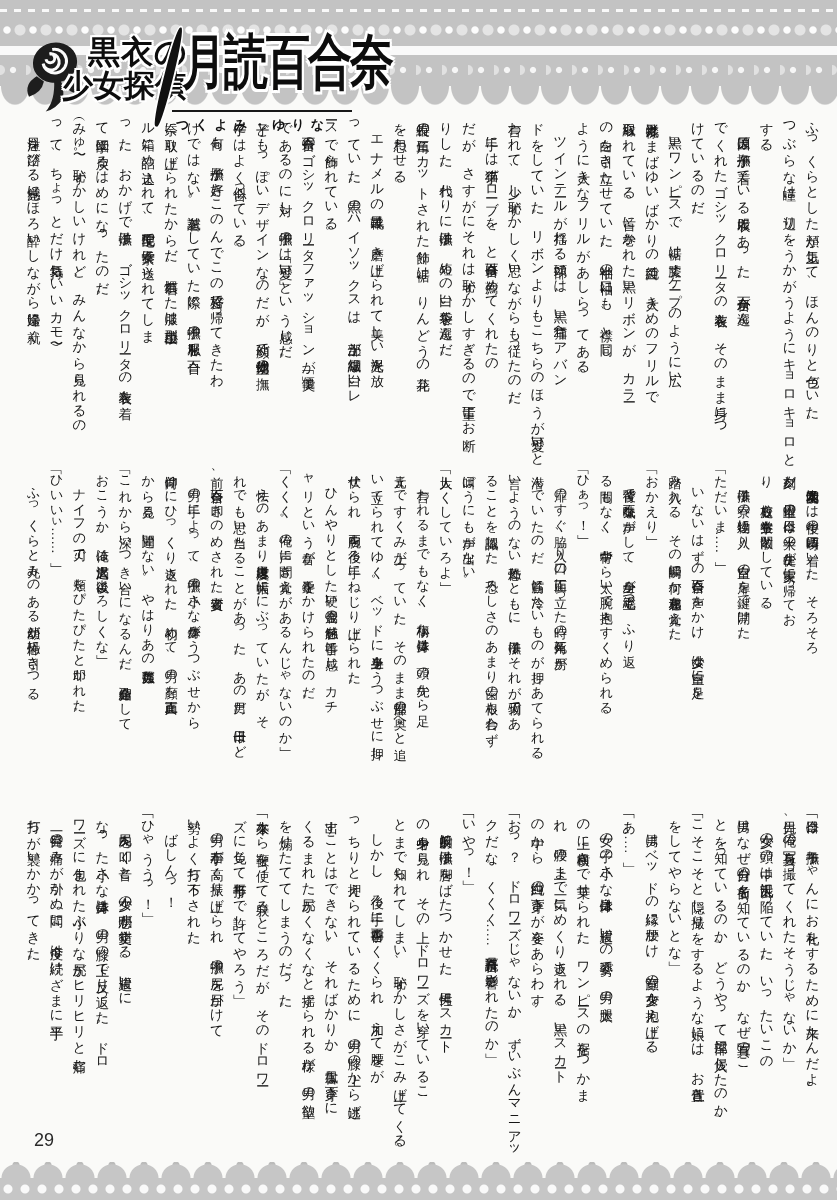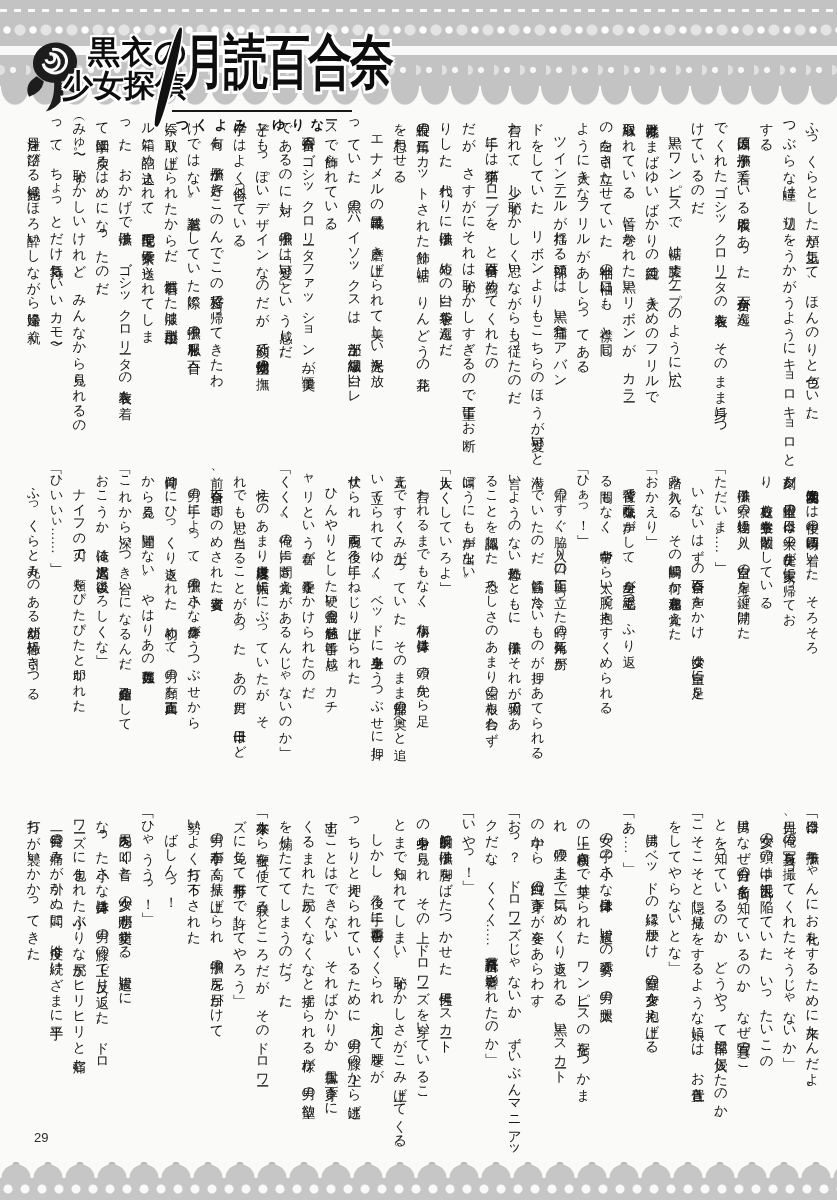--- a/index.html
+++ b/index.html
@@ -85,21 +85,21 @@
   .text-section .col{
     white-space:nowrap;overflow:visible;
   }
   .s1{top:113px;height:352px;}
   .s2{top:466px;height:336px;}
   .s3{top:810px;height:352px;}
   .s1 .col,.s3 .col{font-size:13.5px;letter-spacing:0.4px;line-height:22.9px;}
   .s2 .col{font-size:13px;letter-spacing:0.3px;line-height:22.9px;}
 
   .page-number{
-    position:absolute;left:34px;top:1130px;font-size:13px;color:#2a2a2a;
+    position:absolute;left:34px;top:1130px;font-size:18px;color:#2a2a2a;
     font-family:"Liberation Sans","DejaVu Sans",sans-serif;
   }
 </style>
 </head>
 <body>
 
 <div class="lace-top">
   <div class="band"></div>
   <div class="dash"></div>
   <div class="gap"></div>

